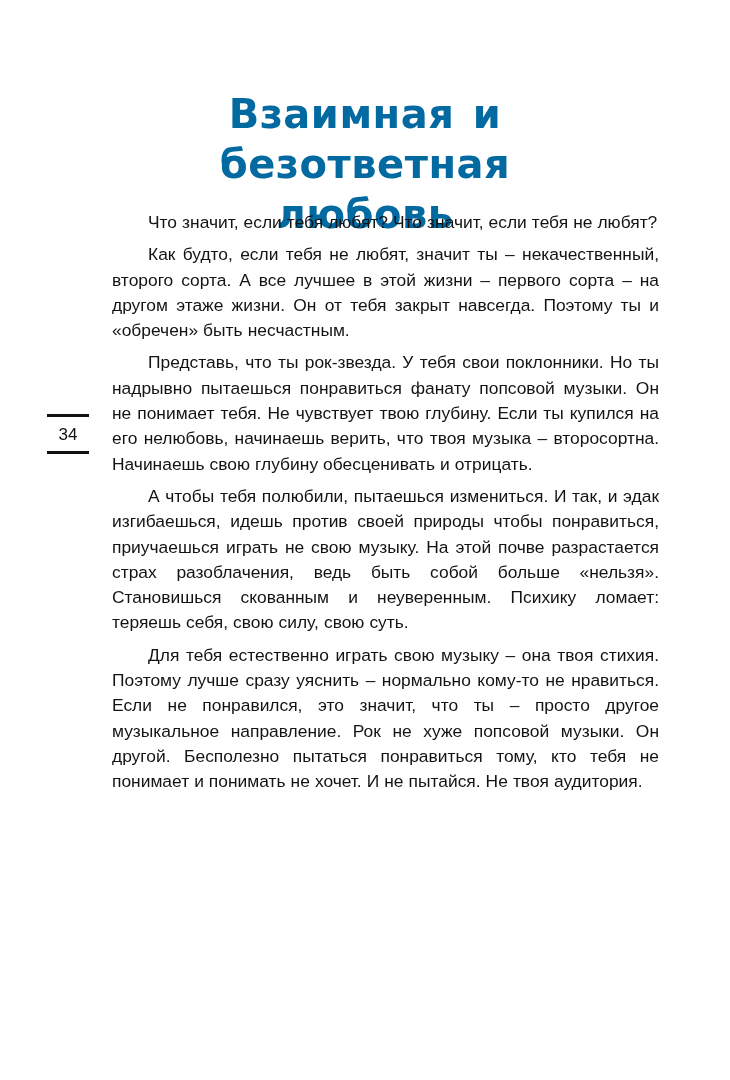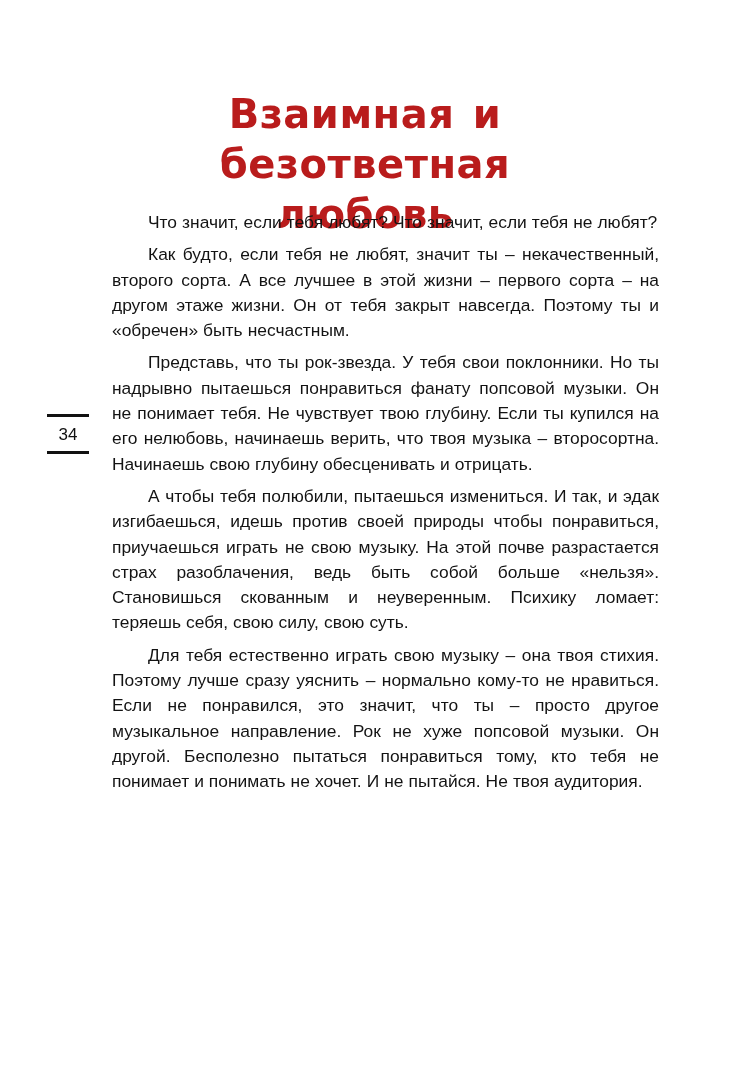--- a/index.html
+++ b/index.html
@@ -25,21 +25,21 @@
     position: absolute;
     left: 120px;
     top: 62px;
     width: 490px;
     text-align: center;
     font-family: "DejaVu Sans", "Liberation Sans", sans-serif;
     font-weight: 700;
     font-size: 40px;
     line-height: 50px;
     letter-spacing: 0.5px;
-    color: #b91c1c;
+    color: #0369a1;
     word-spacing: 4px;
   }
 
   
   .folio {
     position: absolute;
     left: 47px;
     top: 414px;
     width: 42px;
     text-align: center;

